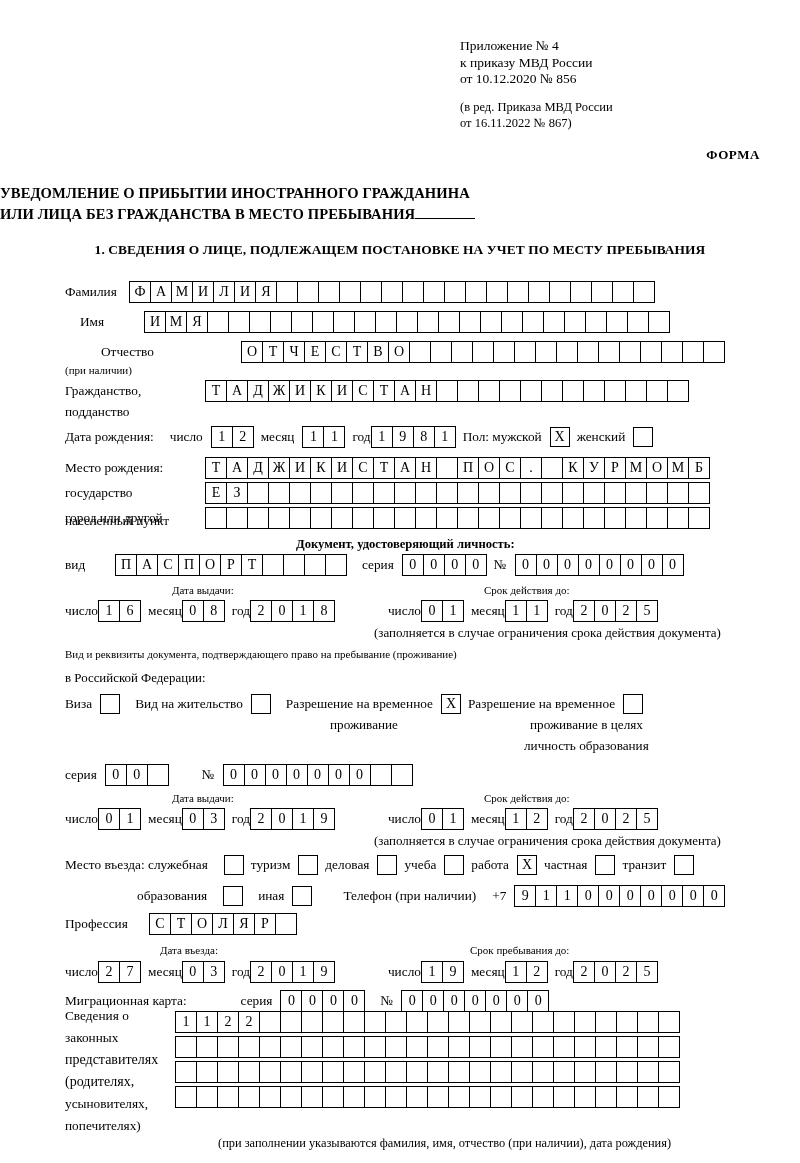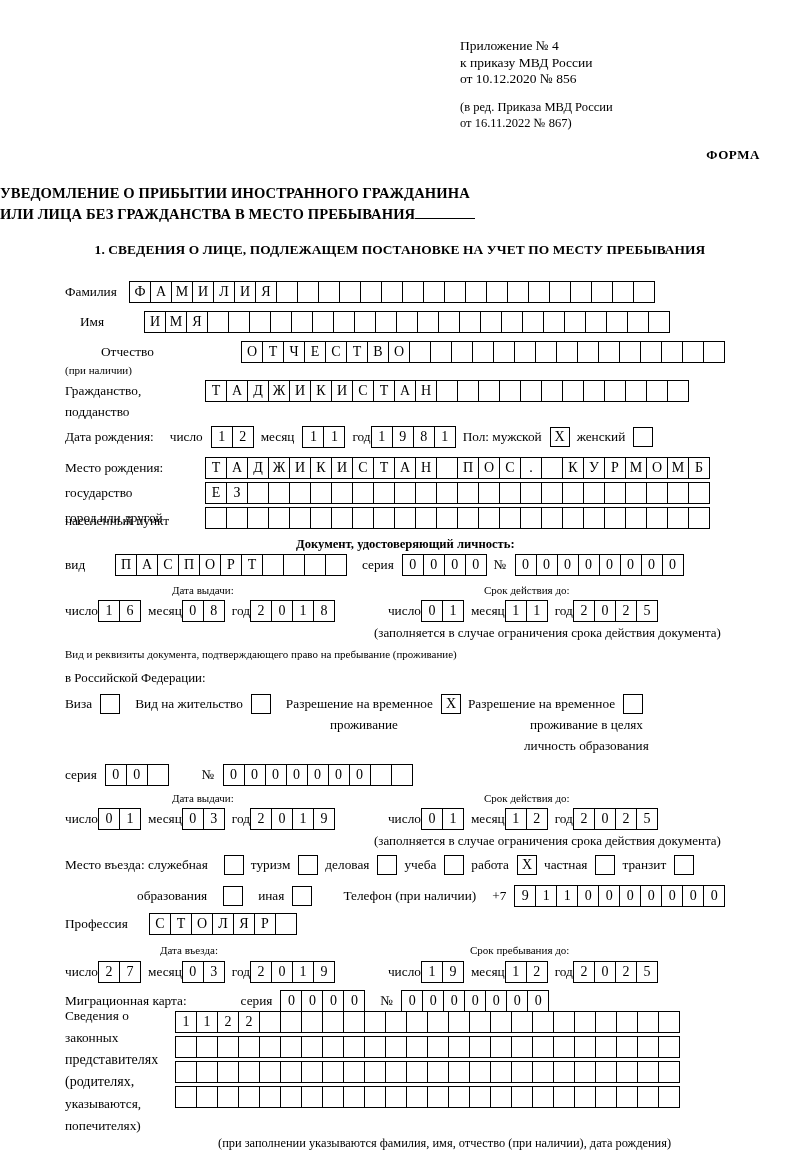--- a/index.html
+++ b/index.html
@@ -687,21 +687,21 @@
         <span class="bx">0</span>
         <span class="bx">0</span>
         <span class="bx">0</span>
       </span>
   </div>
 
   <div class="cap" style="top:1008px; left:65px; font-size:13.3px;">Сведения о</div>
   <div class="cap" style="top:1030px; left:65px; font-size:13.3px;">законных</div>
   <div class="cap" style="top:1052px; left:65px; font-size:14px;">представителях</div>
   <div class="cap" style="top:1074px; left:65px; font-size:14px;">(родителях,</div>
-  <div class="cap" style="top:1096px; left:65px; font-size:13.3px;">указываются,</div>
+  <div class="cap" style="top:1096px; left:65px; font-size:13.3px;">усыновителях,</div>
   <div class="cap" style="top:1118px; left:65px; font-size:13.3px;">попечителях)</div>
 
   <div class="row" style="top:1011px; left:175px;">
     <span class="boxes" id="legal-boxes-1">
         <span class="bx">1</span>
         <span class="bx">1</span>
         <span class="bx">2</span>
         <span class="bx">2</span>
         <span class="bx"></span>
         <span class="bx"></span>

